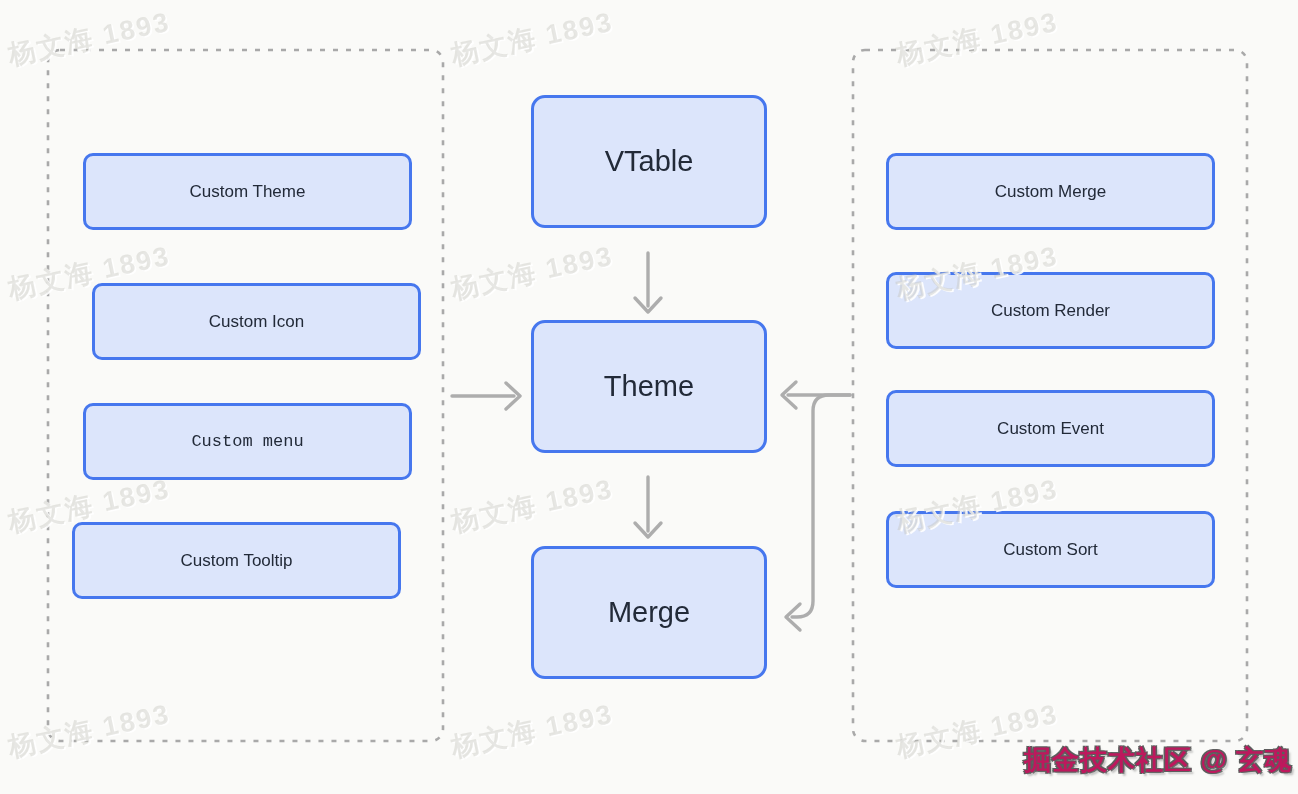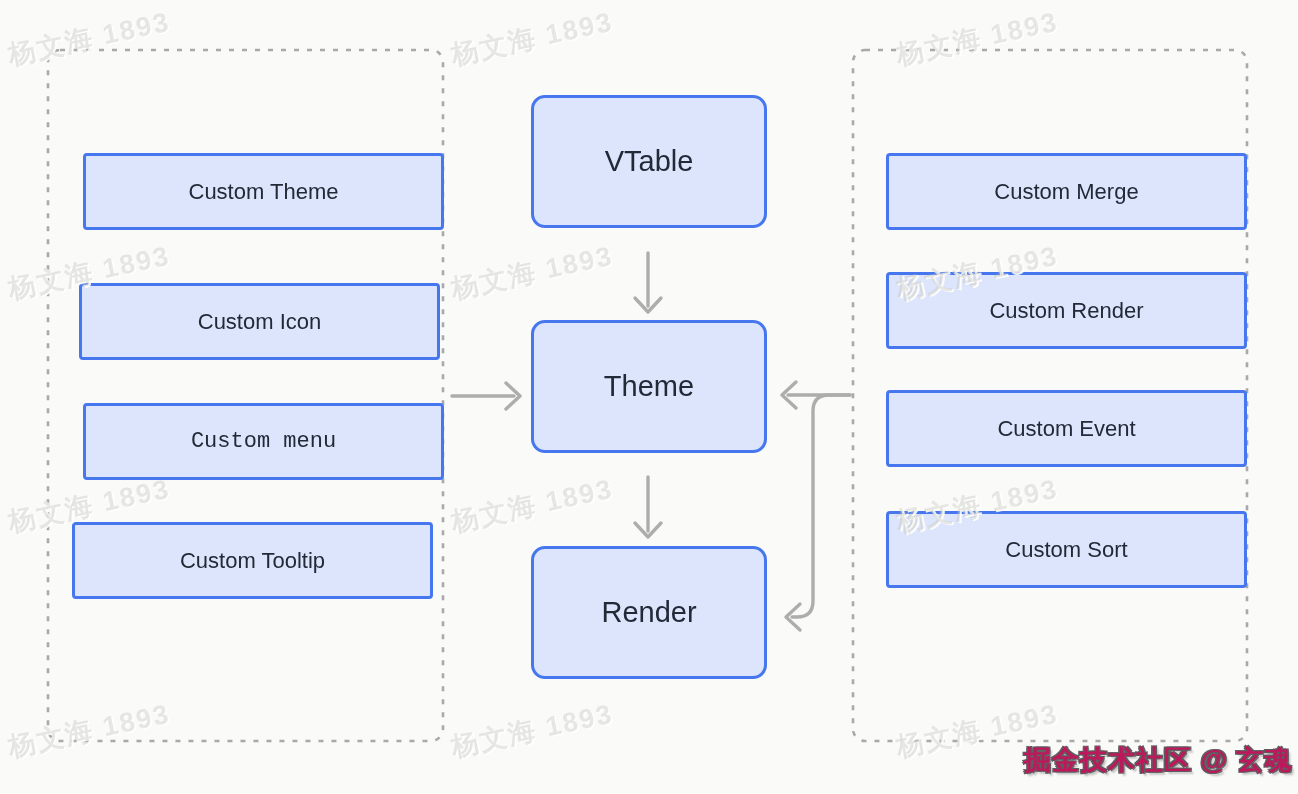--- a/index.html
+++ b/index.html
@@ -36,26 +36,26 @@
     position: absolute;
     z-index: 2;
     background: #dce5fb;
     border: 3px solid #4677ee;
     display: flex;
     align-items: center;
     justify-content: center;
     color: #222a38;
     white-space: nowrap;
   }
-  .side-box  { width: 361px; height: 77px;  border-radius: 4px; font-size: 22px; }
+  .side-box  { width: 329px; height: 77px;  border-radius: 10px; font-size: 17px; }
   .center-box{ width: 236px; height: 133px; border-radius: 14px; font-size: 29px; }
 
   
   #b-theme   { left: 83px;  top: 153px; }
-  #b-icon    { left: 79px;  top: 283px; }
+  #b-icon    { left: 92px;  top: 283px; }
   #b-menu    { left: 83px;  top: 403px; font-family: Liberation Mono, monospace; }
   #b-tooltip { left: 72px;  top: 522px; }
   
   #b-vtable  { left: 531px; top: 95px;  }
   #b-init    { left: 531px; top: 320px; }
   #b-render  { left: 531px; top: 546px; }
   
   #b-merge   { left: 886px; top: 153px; }
   #b-crender { left: 886px; top: 272px; }
   #b-event   { left: 886px; top: 390px; }
@@ -120,21 +120,21 @@
     <polyline points="800,604 786,617 800,630" class="head"></polyline>
   </svg>
 
   <div class="box side-box" id="b-theme">Custom Theme</div>
   <div class="box side-box" id="b-icon">Custom Icon</div>
   <div class="box side-box" id="b-menu">Custom menu</div>
   <div class="box side-box" id="b-tooltip">Custom Tooltip</div>
 
   <div class="box center-box" id="b-vtable">VTable</div>
   <div class="box center-box" id="b-init">Theme</div>
-  <div class="box center-box" id="b-render">Render</div>
+  <div class="box center-box" id="b-render">Merge</div>
 
   <div class="box side-box" id="b-crender">Custom Render</div>
   <div class="box side-box" id="b-merge">Custom Merge</div>
   <div class="box side-box" id="b-event">Custom Event</div>
   <div class="box side-box" id="b-sort">Custom Sort</div>
 
   <div id="wm-layer">
       <span class="wm" style="left: 5px; top: 38px;">杨文海 1893</span>
       <span class="wm" style="left: 448px; top: 38px;">杨文海 1893</span>
       <span class="wm" style="left: 893px; top: 38px;">杨文海 1893</span>

